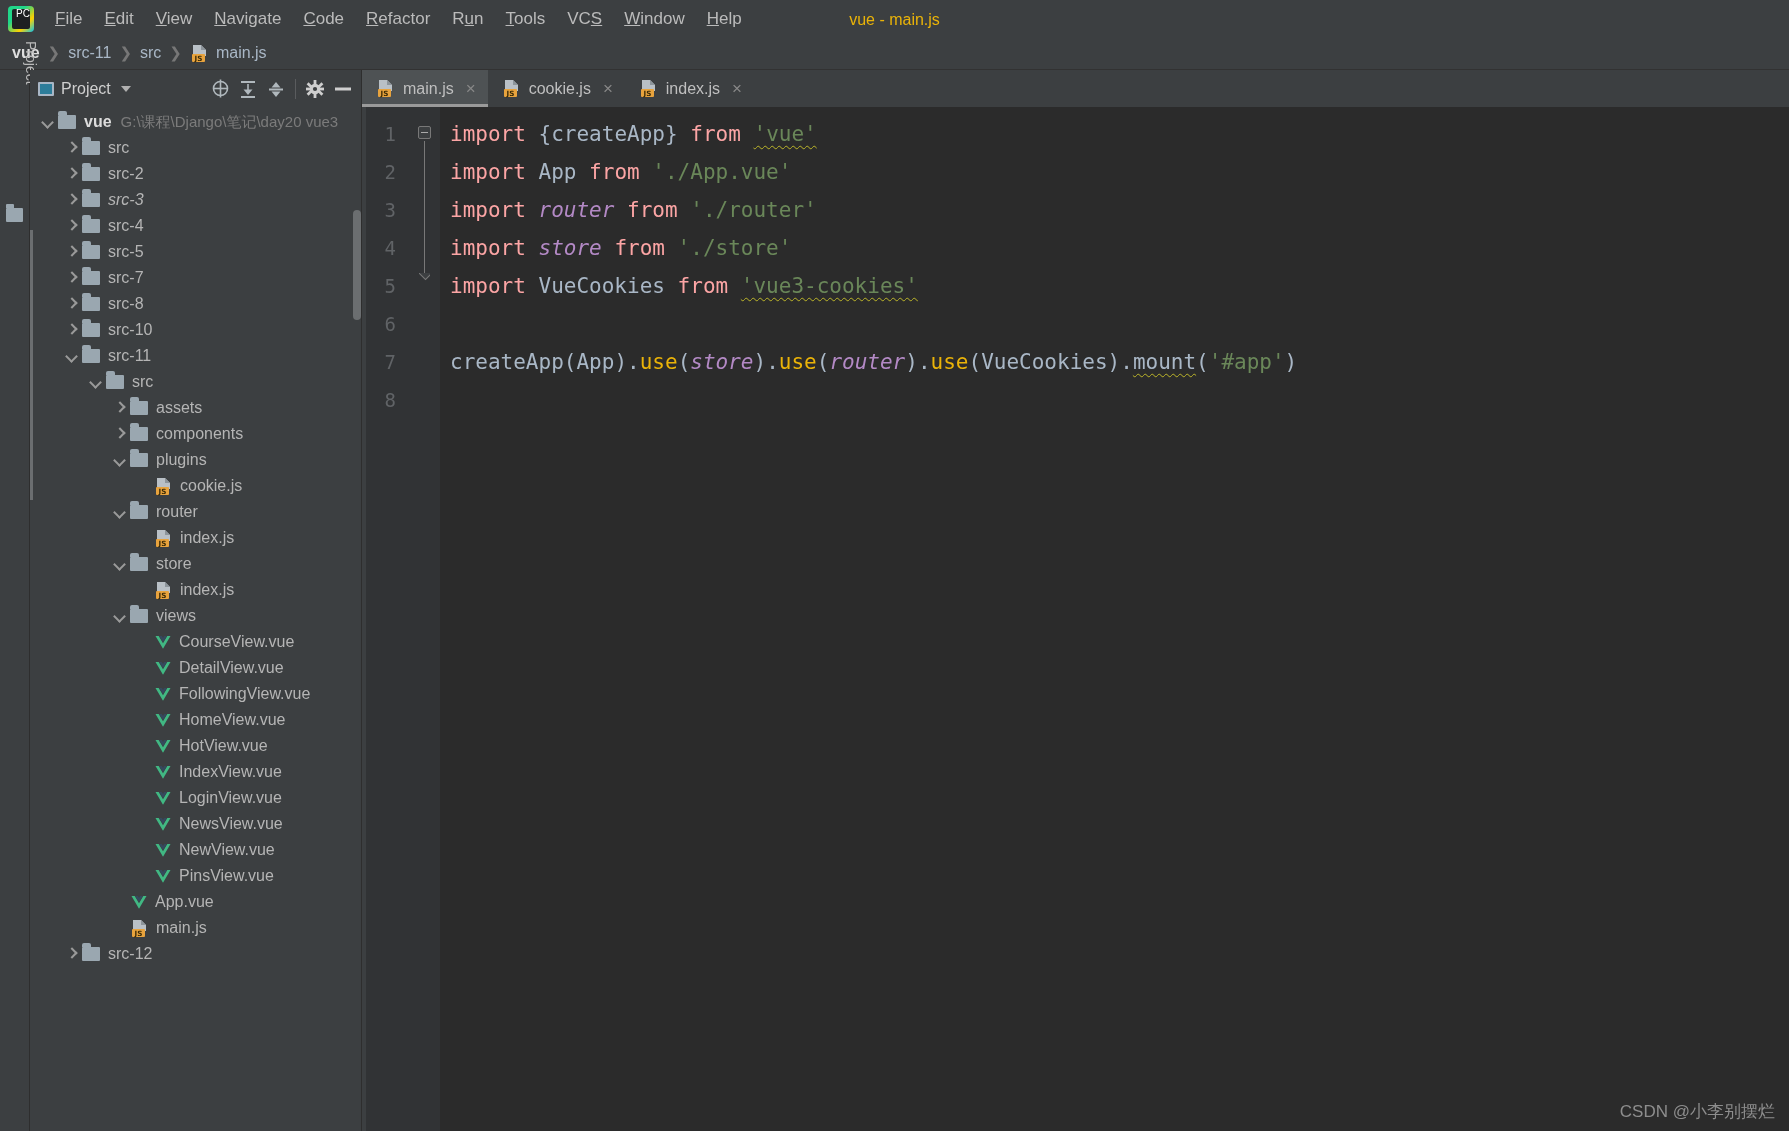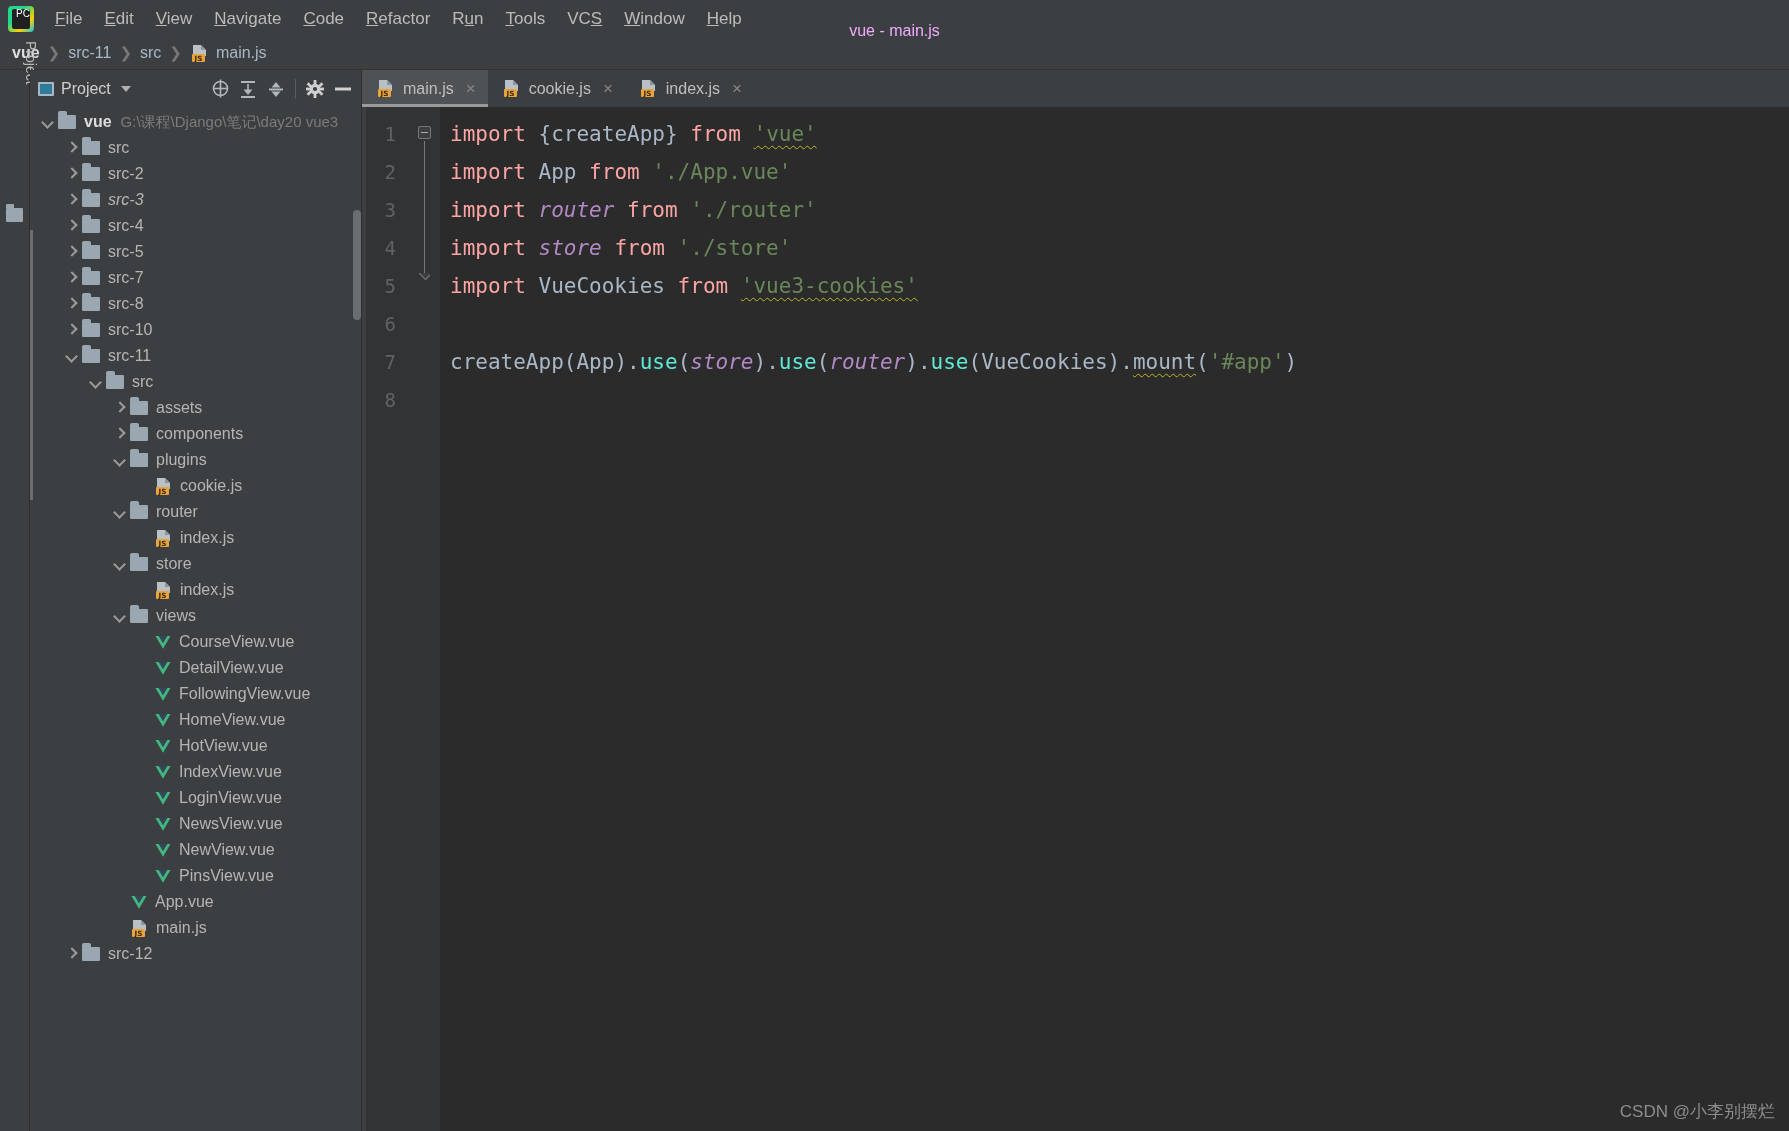--- a/index.html
+++ b/index.html
@@ -28,21 +28,21 @@
     font-family: "Liberation Sans", sans-serif;
     text-align: right;
   }
   .menu-item {
     color: #bbbbbb; font-size: 17px; padding: 3px 11px;
     white-space: nowrap; cursor: default;
   }
   .menu-item u { text-decoration: underline; }
   .win-title {
     position: absolute; left: 50%; transform: translateX(-50%);
-    color: #f0abfc; font-size: 16px; top: 22px; white-space: nowrap;
+    color: #eab308; font-size: 16px; top: 11px; white-space: nowrap;
   }
   
   .breadcrumb {
     height: 33px; background: #3c3f41; display: flex; align-items: center;
     padding-left: 12px; border-bottom: 1px solid #323232;
     color: #a9b7c6; font-size: 16px;
   }
   .bc-seg { display: flex; align-items: center; }
   .bc-seg.root { font-weight: bold; color: #ddd; }
   .bc-sep { color: #777; margin: 0 8px; font-size: 15px; }
@@ -195,21 +195,21 @@
     overflow: hidden;
   }
   .cline {
     height: 38px; line-height: 38px; white-space: pre;
   }
   .kw { color: #fca5a5; }
   .def { color: #a9b7c6; }
   .cls { color: #a9b7c6; }
   .str { color: #6a8759; }
   .ital { color: #b389c5; font-style: italic; }
-  .meth { color: #5eead4; }
+  .meth { color: #eab308; }
   .brace { color: #a9b7c6; }
   .squiggle {
     text-decoration: underline; text-decoration-style: wavy;
     text-decoration-color: #bbb529; text-decoration-thickness: 1px;
     text-underline-offset: 4px;
   }
   .gutter-lborder {
     position: absolute; left: 0; top: 0; bottom: 0; width: 4px;
     background: #3c3f41;
   }

